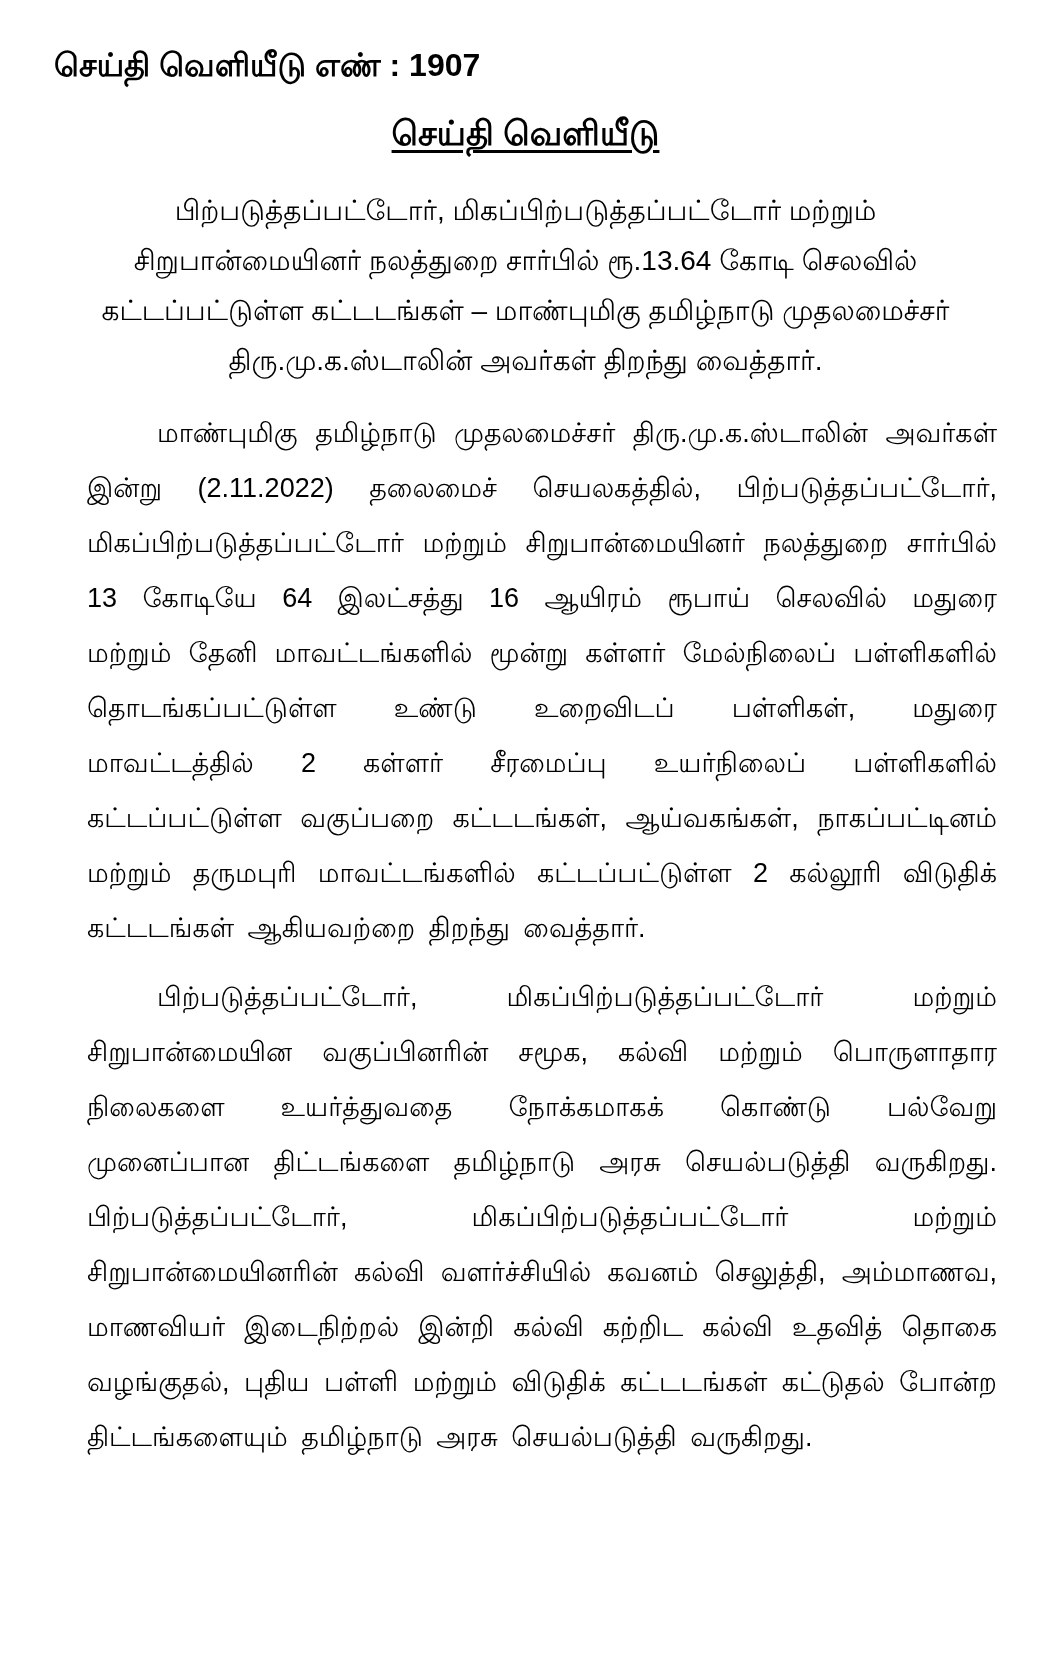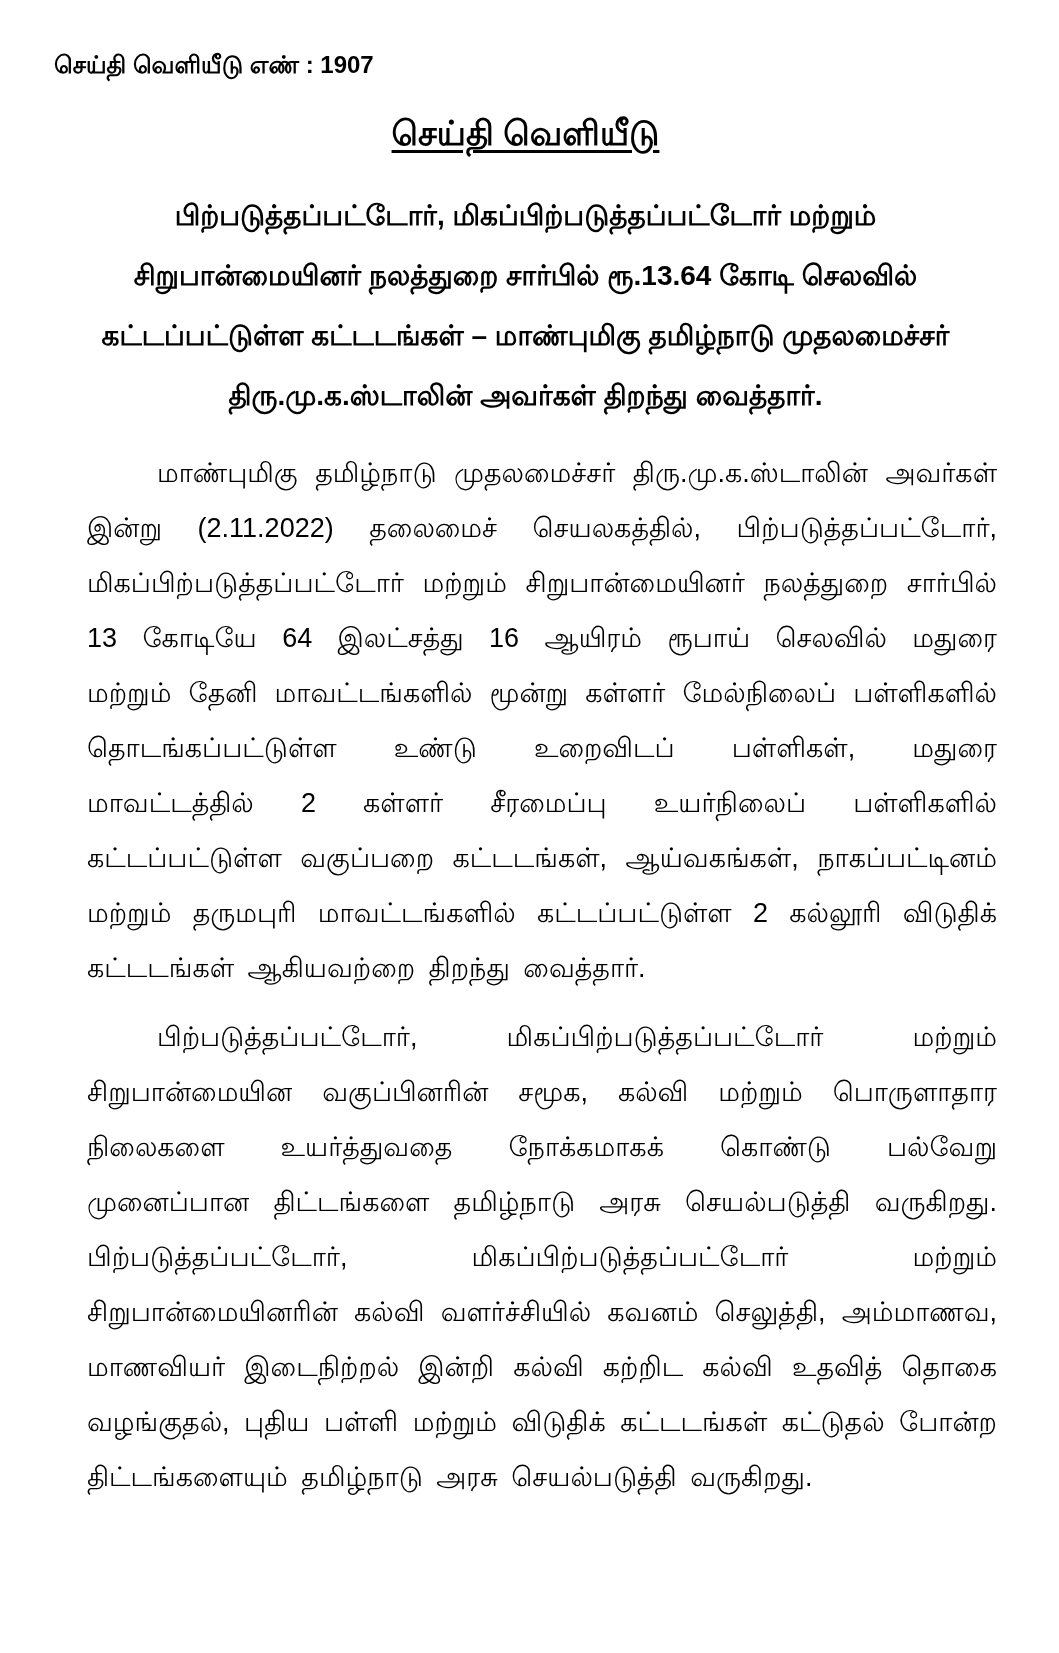--- a/index.html
+++ b/index.html
@@ -14,44 +14,45 @@
     margin: 0 auto;
     background: #ffffff;
     color: #000000;
     font-family: "Liberation Sans", sans-serif;
     box-sizing: border-box;
     padding: 50px 62px 0 54px;
     overflow: hidden;
   }
   .header-row {
     display: flex;
-    justify-content: space-between;
+    justify-content: center;
     align-items: baseline;
     font-weight: bold;
-    font-size: 24px;
+    font-size: 32px;
     line-height: 30px;
+    flex-direction: column;
   }
   .release-date {
     padding-right: 95px;
   }
   .doc-heading {
     margin: 34px 0 0 0;
     text-align: center;
     font-size: 34px;
     font-weight: bold;
     text-decoration: underline;
     text-underline-offset: 5px;
   }
   .subject {
     margin: 28px auto 0 auto;
     max-width: 900px;
     text-align: center;
     font-size: 28px;
-    font-weight: bold;
-    line-height: 60px;
+    font-weight: normal;
+    line-height: 50px;
   }
   .body-text {
     margin-top: 20px;
     margin-left: 33px;
   }
   .body-text p {
     margin: 0 0 14px 0;
     font-size: 27px;
     line-height: 55px;
     text-align: justify;

